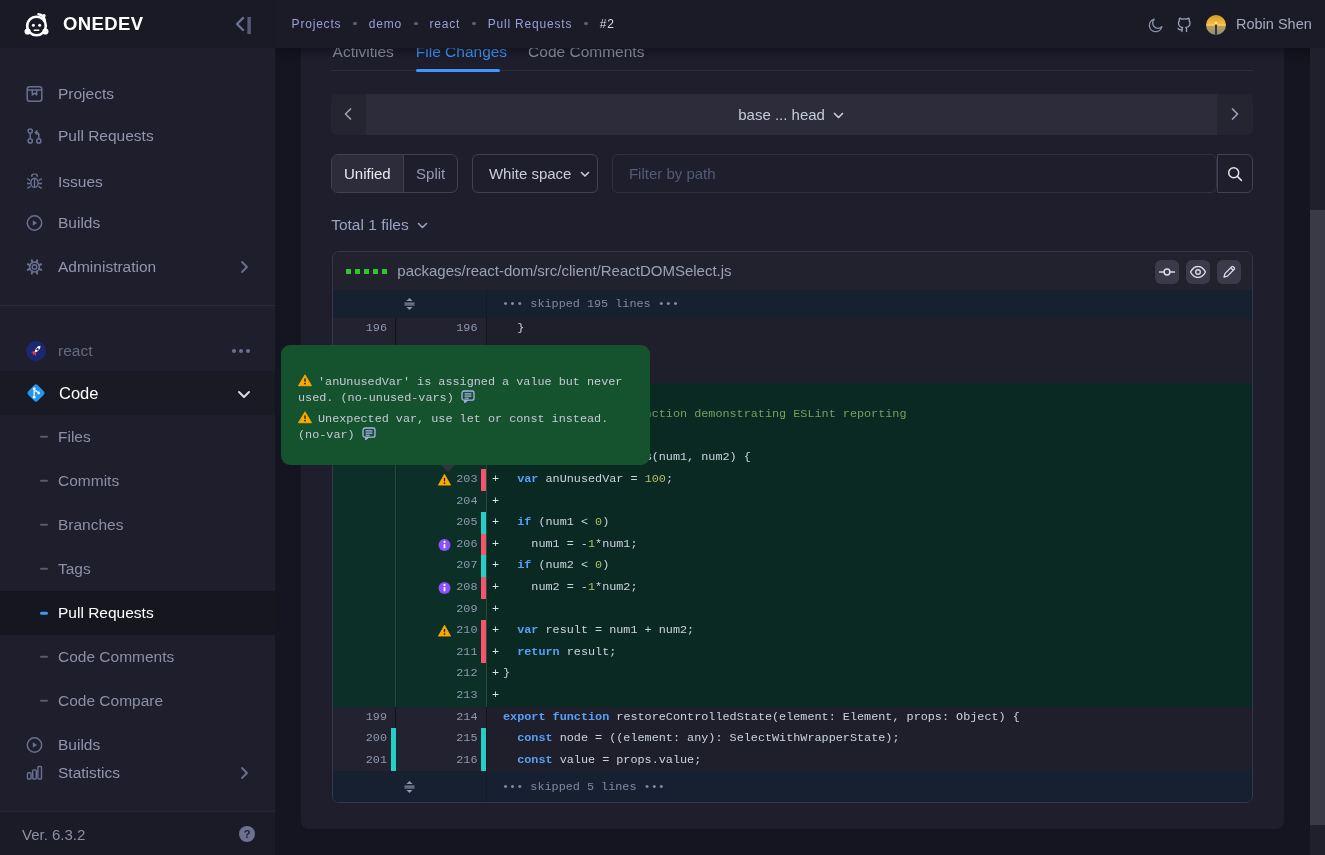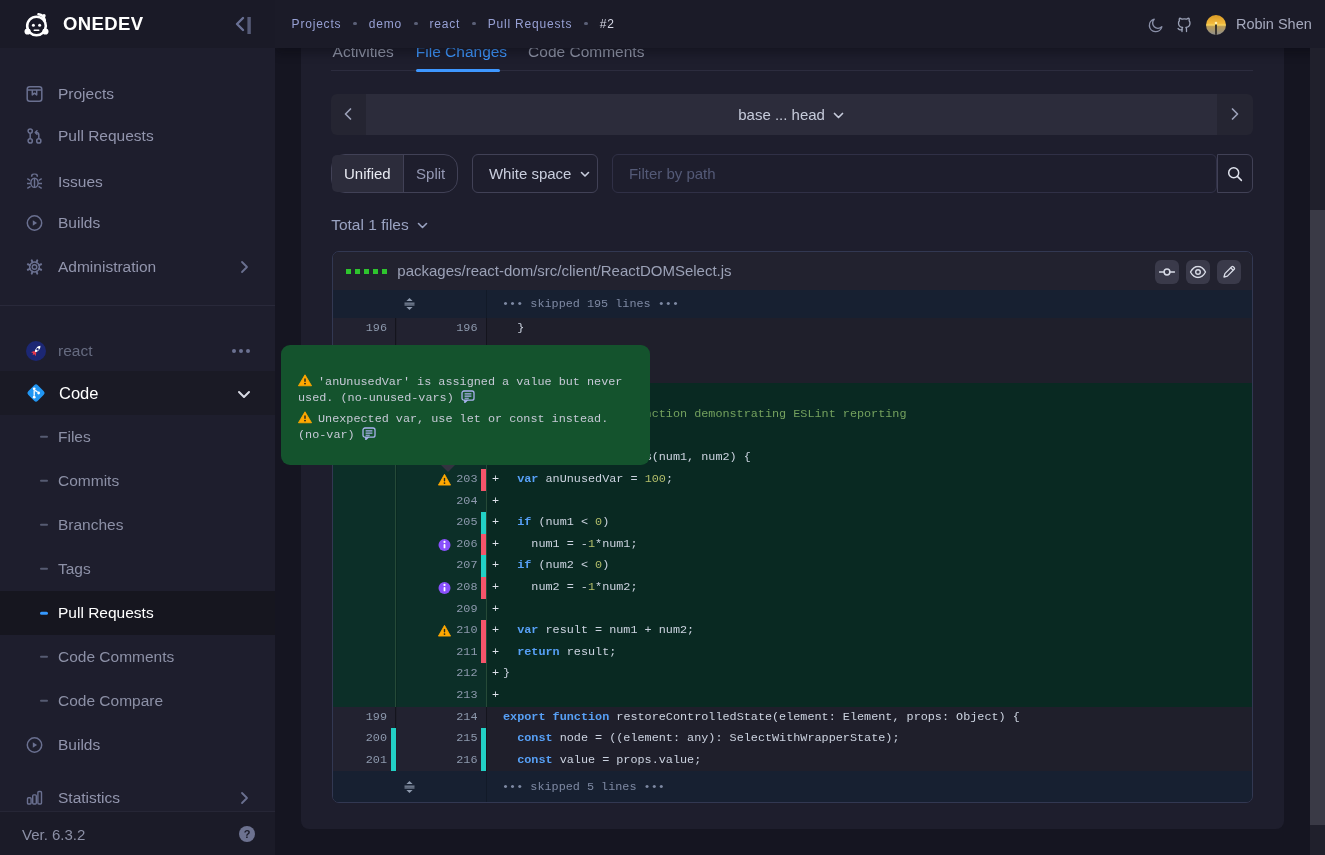--- a/index.html
+++ b/index.html
@@ -34,21 +34,21 @@
 .tab{position:absolute;top:42.5px;height:18px;line-height:18px;font-size:15.5px;color:#9095a8}
 #tabline{position:absolute;left:330.8px;top:70px;width:922.6px;height:1px;background:#2c2c3e}
 #tabblue{position:absolute;left:415.8px;top:69px;width:84.6px;height:3px;background:#3e97ff;border-radius:2px}
 
 #navbar{position:absolute;left:331px;top:93.5px;width:922.4px;height:41px}
 #navL{position:absolute;left:0;top:0;width:34.5px;height:41px;background:#252532;border-radius:6px 0 0 6px}
 #navM{position:absolute;left:34.5px;top:0;width:851.5px;height:41px;background:#2c2c3b;color:#c6cbdb;font-size:15px;text-align:center;line-height:41px}
 #navR{position:absolute;right:0;top:0;width:36.4px;height:41px;background:#252532;border-radius:0 6px 6px 0}
 .arr{position:absolute;left:50%;top:50%;transform:translate(-50%,-50%);color:#9ba0b8;font-size:13px}
 
-#grp{position:absolute;left:331px;top:154px;width:126.7px;height:39px;border:1px solid #414156;border-radius:14px}
+#grp{position:absolute;left:331px;top:154px;width:126.7px;height:39px;border:1px solid #414156;border-radius:7px}
 #unified{position:absolute;left:0;top:0;width:71.7px;height:37px;background:#2c2c3b;border-radius:5px 0 0 5px;color:#e8eaf2;font-size:15px;text-align:center;line-height:37px;border-right:1px solid #414156}
 #split{position:absolute;left:72.7px;top:0;width:52px;height:37px;color:#9599b4;font-size:15px;text-align:center;line-height:37px}
 #ws{position:absolute;left:471.9px;top:154px;width:125.9px;height:39px;border:1px solid #414156;border-radius:6px;color:#c9cede;font-size:15px;line-height:37px;padding-left:16px}
 #filter{position:absolute;left:611.9px;top:154px;width:605.1px;height:39px;border:1px solid #303046;border-radius:6px;color:#545a77;font-size:15px;line-height:37px;padding-left:16px}
 #srch{position:absolute;left:1217px;top:154px;width:36.4px;height:39px;border:1px solid #414156;border-radius:0 6px 6px 0}
 #total{position:absolute;left:331.2px;top:216px;font-size:15.5px;color:#9aa3c2}
 </style>
 </head>
 <body>
 <div id="page">
@@ -215,21 +215,21 @@
         <div class="dash"></div>
         <div class="lb">Code Compare</div>
       </div>
   <div class="mi" style="top:722.8px">
     <svg class="ic" viewBox="0 0 17 17">
           <circle cx="8.5" cy="8.5" r="7.2" fill="none" stroke="#6a7090" stroke-width="1.5"></circle>
           <path d="M6.8 5.7l4.3 2.8-4.3 2.8z" fill="#6a7090"></path>
         </svg>
     <div class="lb">Builds</div>
   </div>
-  <div class="mi" style="top:776px">
+  <div class="mi" style="top:751px">
     <svg class="ic" viewBox="0 0 17 17" fill="none" stroke="#6a7090" stroke-width="1.4">
           <rect x="1.5" y="8.2" width="3.6" height="6.3" rx="1"></rect>
           <rect x="6.7" y="5.4" width="3.6" height="9.1" rx="1"></rect>
           <rect x="11.9" y="2" width="3.6" height="12.5" rx="1"></rect>
         </svg>
     <div class="lb">Statistics</div>
     <svg class="chev" width="9" height="14" viewBox="0 0 9 14">
           <path d="M2 2l5 5-5 5" fill="none" stroke="#6a7090" stroke-width="1.8" stroke-linecap="round" stroke-linejoin="round"></path>
         </svg>
   </div>

